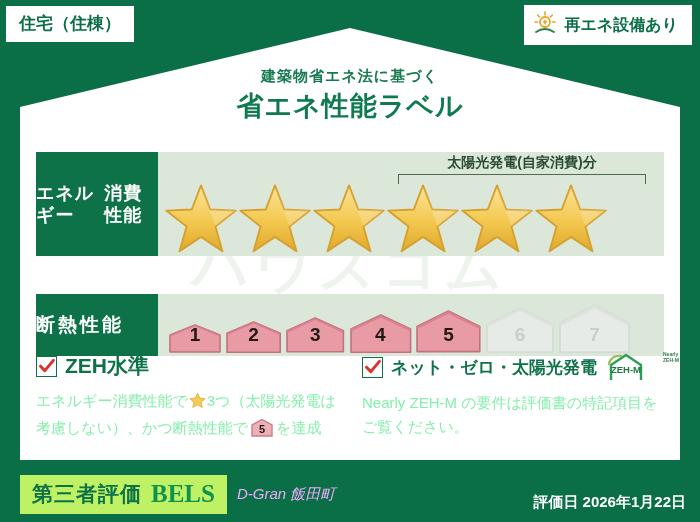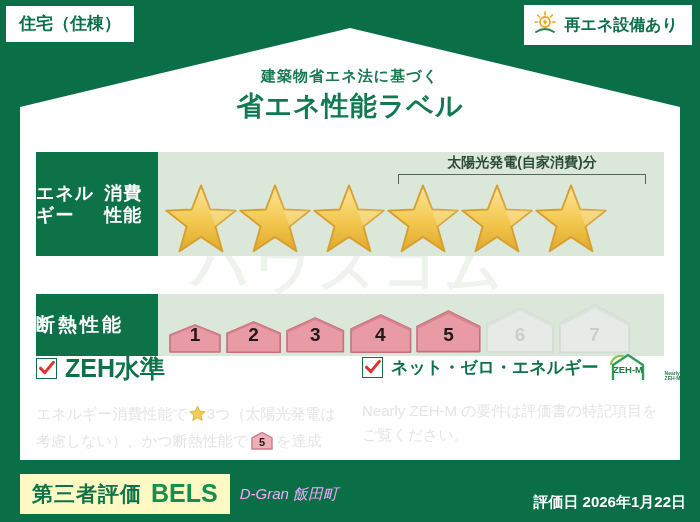--- a/index.html
+++ b/index.html
@@ -163,51 +163,52 @@
     white-space: nowrap;
   }
   .checkbox {
     width: 21px; height: 21px; flex: none;
     border: 1.5px solid #0e7249;
     background: #fff;
     position: relative;
   }
   .checkbox svg { position:absolute; left:1px; top:0px; }
   .info-head .ih-title {
-    font-size: 25px; font-weight: 700; color: #0e7249;
+    font-size: 21px; font-weight: 700; color: #0e7249;
     letter-spacing: 0px;
   }
   #info-right .ih-title { font-size: 17px; }
 
-  .zehm-logo { flex: none; display: flex; align-items: flex-end; gap: 16px; }
+  .zehm-logo { flex: none; display: flex; align-items: flex-start; gap: 16px; }
   .zehm-logo .zl-side {
     font-size: 5px; line-height: 1.15; color: #2e7d4f; font-weight: 700;
     white-space: nowrap;
   }
 
   .info-body {
-    margin-top: 17px;
+    margin-top: 9px;
     font-size: 15px;
     line-height: 1.62;
-    color: #e5e5e5;
+    color: #86efac;
   }
   .inline-star { display:inline-block; vertical-align:-3px; margin:0 1px; }
   .inline-grade { display:inline-block; vertical-align:-4px; margin:0 2px; }
 
   
   #footer-left {
     position: absolute;
     left: 20px; bottom: 8px;
     display: flex; align-items: center; gap: 10px;
   }
   #bels-box {
-    background: #fef9c3;
+    background: #bef264;
     padding: 5px 12px 6px 12px;
     display: flex; align-items: flex-end; gap: 9px;
     white-space: nowrap;
+    font-family: Liberation Serif, serif;
   }
   #bels-box .bb-jp {
     font-size: 21px; font-weight: 700; color: #0e7249; letter-spacing: 1px;
   }
   #bels-box .bb-en {
     font-size: 25px; font-weight: 700; color: #11914f; letter-spacing: 0px;
   }
   #building-name {
     font-size: 15px; color: #f0abfc; white-space: nowrap; font-style: italic;
   }
@@ -399,21 +400,21 @@
     </div>
   </div>
 
   <div class="info-block" id="info-right">
     <div class="info-head">
       <span class="checkbox">
         <svg width="18" height="18" viewBox="0 0 18 18">
           <path d="M2.5 9.2 L6.8 13.6 L15.4 3.4" stroke="#d8342c" stroke-width="3" fill="none" stroke-linecap="round" stroke-linejoin="round"></path>
         </svg>
       </span>
-      <span class="ih-title">ネット・ゼロ・エネルギー</span>
+      <span class="ih-title">ネット・ゼロ・太陽光発電</span>
       <span class="zehm-logo">
         <svg width="42" height="30" viewBox="0 0 42 30">
           <path d="M6 28 L6 13 L21 3 L36 13 L36 28" fill="none" stroke="#2e9e57" stroke-width="2.4" stroke-linejoin="round"></path>
           <path d="M4 12 A10 10 0 0 1 16 4" fill="none" stroke="#8bc34a" stroke-width="2.2" stroke-linecap="round"></path>
           <text x="21" y="21" font-family="Liberation Sans, sans-serif" font-size="9.5" font-weight="bold" fill="#1d7a44" text-anchor="middle">ZEH-M</text>
         </svg>
         <span class="zl-side">
           <span>Nearly</span><br>
           <span>ZEH-M</span>
         </span>

